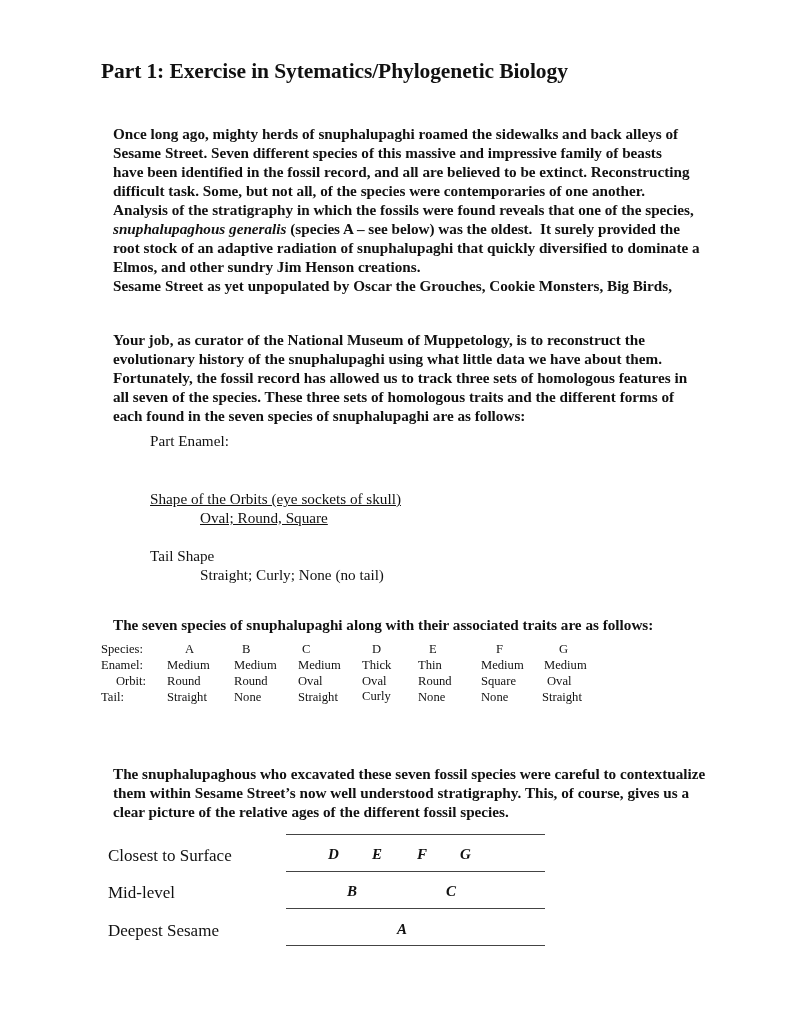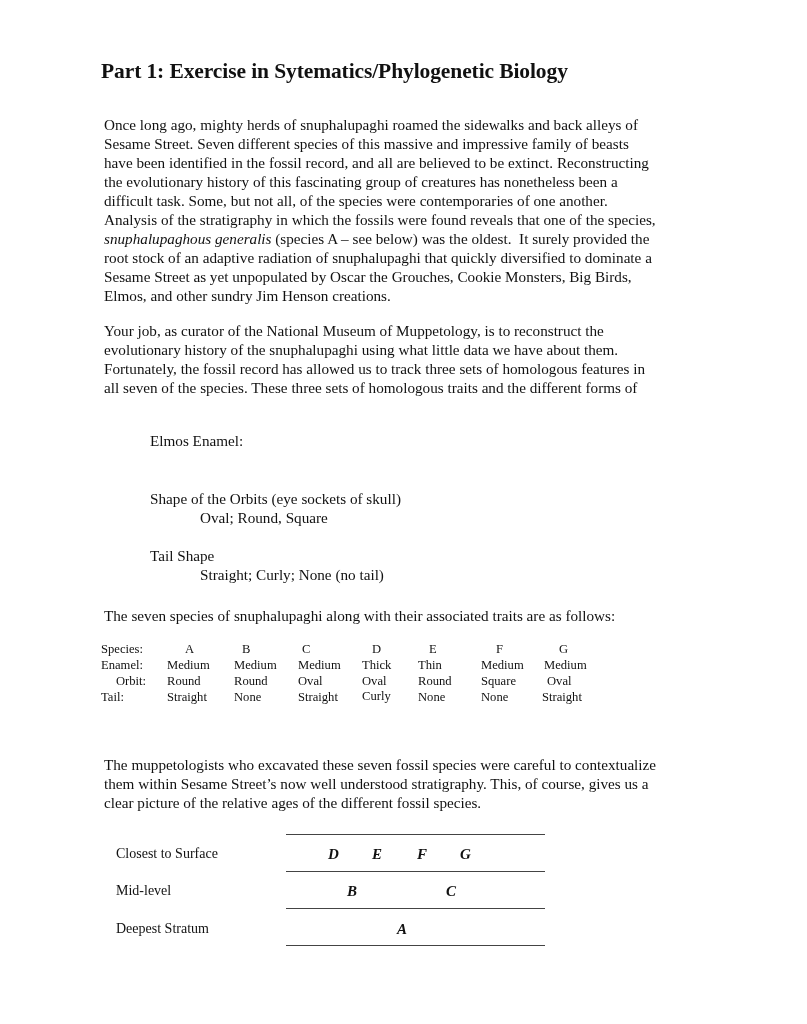--- a/index.html
+++ b/index.html
@@ -1,58 +1,58 @@
 <!DOCTYPE html>
 <html><head>
 <meta charset="utf-8">
 <style>
   html, body { margin: 0; padding: 0; background: #ffffff; }
   body { width: 807px; height: 1024px; position: relative; overflow: hidden;
          font-family: "Liberation Serif", "DejaVu Serif", serif; color: #111; }
   h1.title { position: absolute; left: 101px; top: 59px; margin: 0;
              font-size: 21.5px; font-weight: bold; letter-spacing: -0.1px; white-space: nowrap; }
-  .para { position: absolute; left: 101px; width: 620px; font-size: 15.2px; line-height: 19px; margin: 3px; }
+  .para { position: absolute; left: 101px; width: 620px; font-size: 15.2px; line-height: 19px; margin: 12px; font-weight: bold; }
   .para .line { display: block; white-space: nowrap; }
   .trait-block { position: absolute; left: 150px; font-size: 15.2px; line-height: 19px; }
   .trait-block .name { display: block; white-space: nowrap; }
   .trait-block .opts { display: block; padding-left: 50px; white-space: nowrap; }
   .tbl { position: absolute; font-size: 12.6px; line-height: 16px; white-space: nowrap; }
-  .strat-label { position: absolute; left: 116px; font-size: 14px; white-space: nowrap; }
+  .strat-label { position: absolute; left: 108px; font-size: 17px; white-space: nowrap; }
   .strat-line { position: absolute; left: 286px; width: 259px; height: 0; border-top: 1.3px solid #444; }
   .strat-sp { position: absolute; font-size: 15px; font-weight: bold; font-style: italic; }
 </style>
 </head>
 <body>
 
 <h1 class="title">Part 1: Exercise in Sytematics/Phylogenetic Biology</h1>
 
 <p class="para" style="top:112px;">
   <span class="line">Once long ago, mighty herds of snuphalupaghi roamed the sidewalks and back alleys of</span>
   <span class="line">Sesame Street.  Seven different species of this massive and impressive family of beasts</span>
   <span class="line">have been identified in the fossil record, and all are believed to be extinct.  Reconstructing</span>
-  <span class="line">the evolutionary history of this fascinating group of creatures has nonetheless been a</span>
   <span class="line">difficult task.  Some, but not all, of the species were contemporaries of one another.</span>
   <span class="line">Analysis of the stratigraphy in which the fossils were found reveals that one of the species,</span>
   <span class="line"><i>snuphalupaghous generalis</i><span style="white-space:pre;"> (species A – see below) was the oldest.  It surely provided the</span></span>
   <span class="line">root stock of an adaptive radiation of snuphalupaghi that quickly diversified to dominate a</span>
+  <span class="line">Elmos, and other sundry Jim Henson creations.</span>
   <span class="line">Sesame Street as yet unpopulated by Oscar the Grouches, Cookie Monsters, Big Birds,</span>
-  <span class="line">Elmos, and other sundry Jim Henson creations.</span>
 </p>
 
 <p class="para" style="top:318px;">
   <span class="line">Your job, as curator of the National Museum of Muppetology, is to reconstruct the</span>
   <span class="line">evolutionary history of the snuphalupaghi using what little data we have about them.</span>
   <span class="line">Fortunately, the fossil record has allowed us to track three sets of homologous features in</span>
   <span class="line">all seven of the species.  These three sets of homologous traits and the different forms of</span>
+  <span class="line">each found in the seven species of snuphalupaghi are as follows:</span>
 </p>
 
 <div class="trait-block" style="top:431px;">
-  <span class="name">Elmos Enamel:</span>
+  <span class="name">Part Enamel:</span>
 </div>
-<div class="trait-block" style="top:489px;">
+<div class="trait-block" style="top:489px;text-decoration:underline;">
   <span class="name">Shape of the Orbits (eye sockets of skull)</span>
   <span class="opts">Oval; Round, Square</span>
 </div>
 <div class="trait-block" style="top:546px;">
   <span class="name">Tail Shape</span>
   <span class="opts">Straight; Curly; None (no tail)</span>
 </div>
 
 <p class="para" style="top:603px;">
   <span class="line">The seven species of snuphalupaghi along with their associated traits are as follows:</span>
@@ -95,34 +95,34 @@
   <div class="tbl" style="left:481px; top:673px;">Square</div>
   <div class="tbl" style="left:481px; top:689px;">None</div>
 
   <div class="tbl hdr" style="left:559px; top:641px;">G</div>
   <div class="tbl" style="left:544px; top:657px;">Medium</div>
   <div class="tbl" style="left:547px; top:673px;">Oval</div>
   <div class="tbl" style="left:542px; top:689px;">Straight</div>
 </div>
 
 <p class="para" style="top:752px;">
-  <span class="line">The muppetologists who excavated these seven fossil species were careful to contextualize</span>
+  <span class="line">The snuphalupaghous who excavated these seven fossil species were careful to contextualize</span>
   <span class="line">them within Sesame Street’s now well understood stratigraphy.  This, of course, gives us a</span>
   <span class="line">clear picture of the relative ages of the different fossil species.</span>
 </p>
 
 <div>
   <div class="strat-line" style="top:834px;"></div>
   <div class="strat-line" style="top:871px;"></div>
   <div class="strat-line" style="top:908px;"></div>
   <div class="strat-line" style="top:945px;"></div>
 
   <div class="strat-label" style="top:846px;">Closest to Surface</div>
   <div class="strat-label" style="top:883px;">Mid-level</div>
-  <div class="strat-label" style="top:921px;">Deepest Stratum</div>
+  <div class="strat-label" style="top:921px;">Deepest Sesame</div>
 
   <span class="strat-sp" style="left:328px; top:846px;">D</span>
   <span class="strat-sp" style="left:372px; top:846px;">E</span>
   <span class="strat-sp" style="left:417px; top:846px;">F</span>
   <span class="strat-sp" style="left:460px; top:846px;">G</span>
 
   <span class="strat-sp" style="left:347px; top:883px;">B</span>
   <span class="strat-sp" style="left:446px; top:883px;">C</span>
 
   <span class="strat-sp" style="left:397px; top:921px;">A</span>

